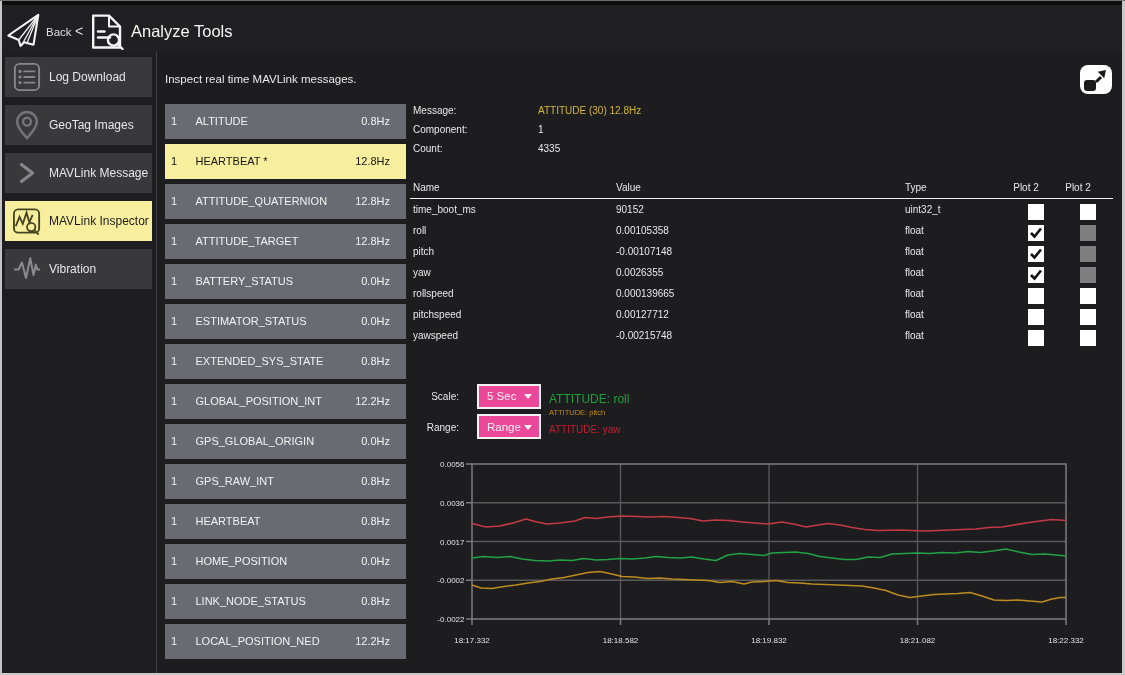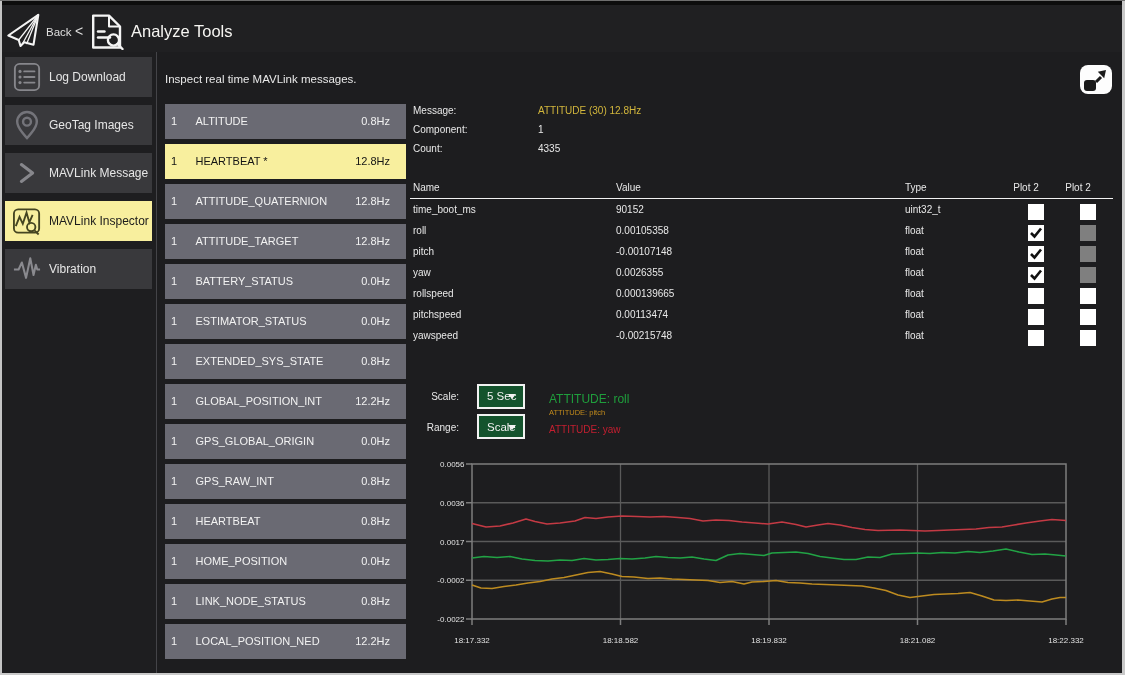--- a/index.html
+++ b/index.html
@@ -22,22 +22,22 @@
   .txt { position:absolute; color:#e8e8e8; font-size:10px; white-space:nowrap; }
   .row { position:absolute; left:165px; width:241px; height:35.5px; background:#6a6a73;
          color:#f2f2f2; font-size:11px; }
   .row .n1 { position:absolute; left:6px; top:50%; transform:translateY(-50%); }
   .row .nm { position:absolute; left:30.5px; top:50%; transform:translateY(-50%); }
   .row .hz { position:absolute; right:16px; top:50%; transform:translateY(-50%); }
   .row.sel { background:#f8ef9e; color:#141414; }
   .cb { position:absolute; width:16px; height:16px; background:#fff; }
   .cb.gray { background:#7f7f7f; }
   .cb svg { position:absolute; left:0px; top:0px; }
-  .combo { position:absolute; width:48px; height:25px; border:2px solid #f2f2f2;
-           background:#14532d; color:#f2f2f2; font-size:11.5px; }
+  .combo { position:absolute; width:64px; height:25px; border:2px solid #f2f2f2;
+           background:#ec4899; color:#f2f2f2; font-size:11.5px; }
   .combo span { position:absolute; left:8px; top:50%; transform:translateY(-50%); }
   .combo .arr { position:absolute; right:7px; top:50%; margin-top:-2px; width:0; height:0;
                 border-left:4.5px solid transparent; border-right:4.5px solid transparent;
                 border-top:5px solid #f2f2f2; }
 </style>
 </head>
 <body>
 <div class="abs" id="topstrip"></div>
 <div class="abs" id="toolbar">
 
@@ -252,39 +252,39 @@
         <path d="M3 8 L6.5 11.5 L13 3.5" stroke="#111" stroke-width="2.6" fill="none"></path>
       </svg>
     </div>
     <div class="cb gray" style="left:1079.5px;top:266.5px"></div>
     <div class="txt" style="left:413px;top:288px">rollspeed</div>
     <div class="txt" style="left:616px;top:288px">0.000139665</div>
     <div class="txt" style="left:905px;top:288px">float</div>
     <div class="cb" style="left:1028px;top:287.5px"></div>
     <div class="cb" style="left:1079.5px;top:287.5px"></div>
     <div class="txt" style="left:413px;top:309px">pitchspeed</div>
-    <div class="txt" style="left:616px;top:309px">0.00113474</div>
+    <div class="txt" style="left:616px;top:309px">0.00127712</div>
     <div class="txt" style="left:905px;top:309px">float</div>
     <div class="cb" style="left:1028px;top:308.5px"></div>
     <div class="cb" style="left:1079.5px;top:308.5px"></div>
     <div class="txt" style="left:413px;top:330px">yawspeed</div>
     <div class="txt" style="left:616px;top:330px">-0.00215748</div>
     <div class="txt" style="left:905px;top:330px">float</div>
     <div class="cb" style="left:1028px;top:329.5px"></div>
     <div class="cb" style="left:1079.5px;top:329.5px"></div>
   </div>
 
 <div class="txt" style="left:459px;top:391px;transform:translateX(-100%)">Scale:</div>
 <div class="combo" style="left:477px;top:383.5px">
     <span>5 Sec</span>
     <i class="arr"></i>
   </div>
 <div class="txt" style="left:459px;top:421.5px;transform:translateX(-100%)">Range:</div>
 <div class="combo" style="left:477px;top:414px">
-    <span>Scale</span>
+    <span>Range</span>
     <i class="arr"></i>
   </div>
 
 <div class="txt" style="left:549px;top:392px;font-size:12px;color:#1f9e3c">ATTITUDE: roll</div>
 <div class="txt" style="left:549px;top:408px;font-size:7.5px;color:#c08a1c">ATTITUDE: pitch</div>
 <div class="txt" style="left:549px;top:423.5px;font-size:10px;color:#c41f30">ATTITUDE: yaw</div>
 
 <svg class="abs" style="left:405px;top:450px" width="717" height="210" viewBox="0 0 717 210" id="chart">
     <line x1="215.5" y1="14" x2="215.5" y2="169" stroke="#5a5a5a" stroke-width="1.3"></line>
     <line x1="364" y1="14" x2="364" y2="169" stroke="#5a5a5a" stroke-width="1.3"></line>

